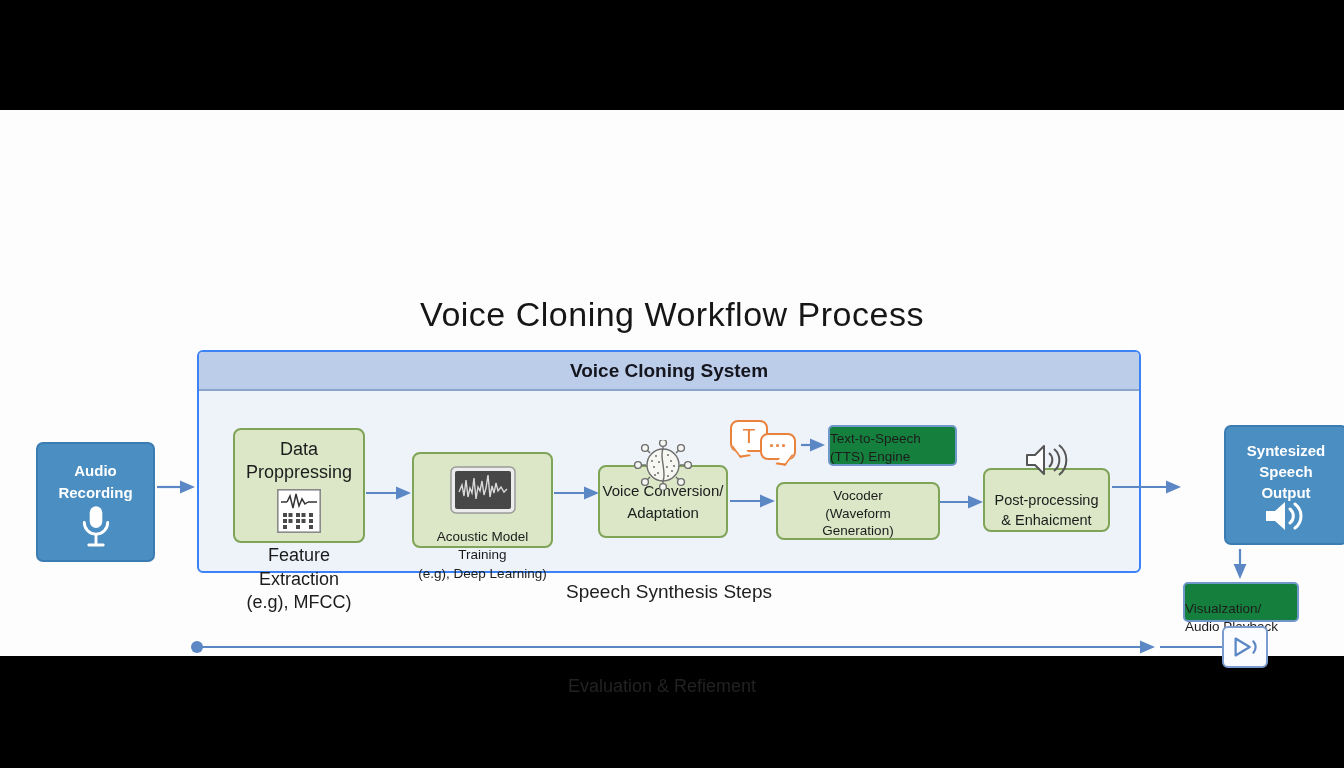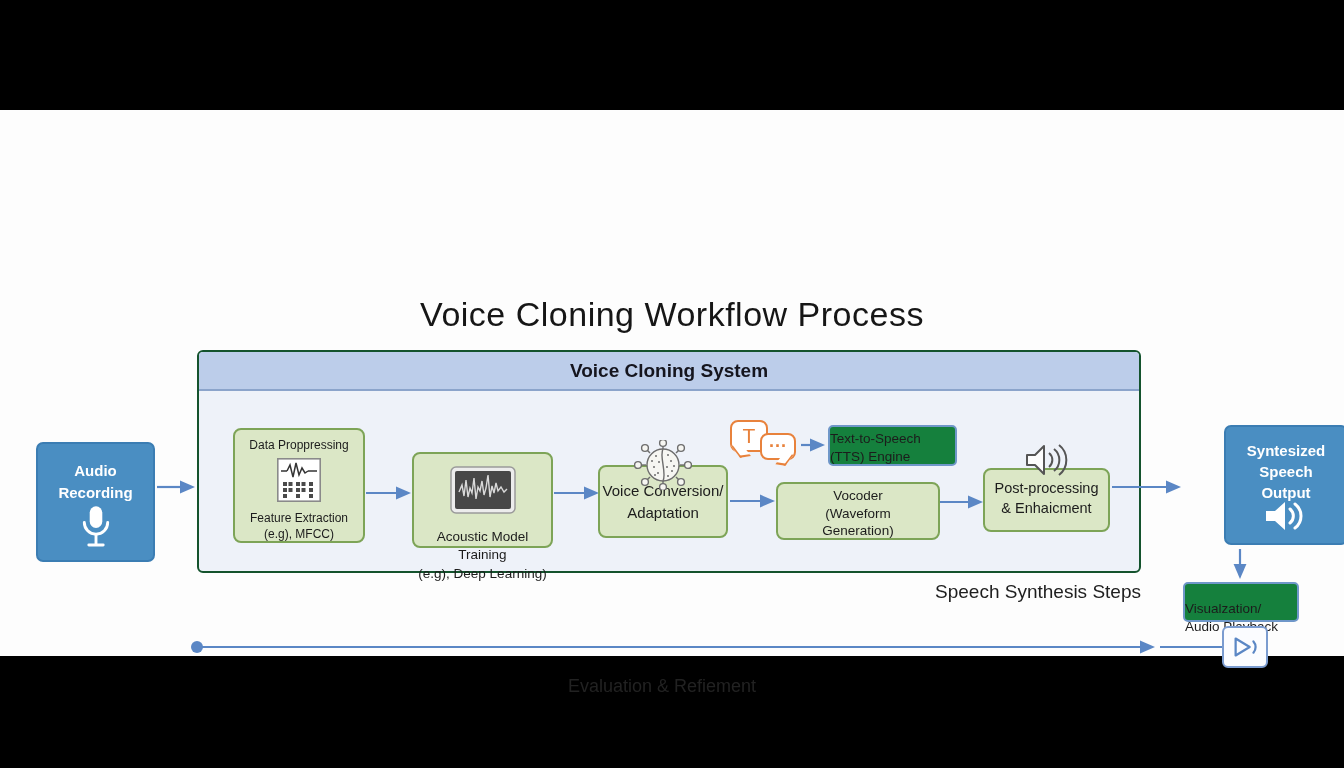--- a/index.html
+++ b/index.html
@@ -10,30 +10,30 @@
   #content{position:absolute;left:0;top:110px;width:1344px;height:546px;background:#fdfdfd;}
   .abs{position:absolute;}
   .pre{white-space:pre-line;}
   #main-title{
     left:0;top:168px;width:1344px;text-align:center;
     font-size:34px;color:#161616;letter-spacing:.5px;margin-top:17px;
   }
   
   #system-box{
     left:197px;top:240px;width:944px;height:223px;
-    background:#eef2f9;border:2px solid #14532d;border-radius:6px;box-sizing:border-box;
+    background:#eef2f9;border:2px solid #3b82f6;border-radius:6px;box-sizing:border-box;
     z-index:1;
   }
   #system-header{
     position:absolute;left:0;top:0;right:0;height:37px;
     background:#bccdea;border-bottom:2px solid #8ba4cb;border-radius:4px 4px 0 0;
     font-size:19px;font-weight:bold;color:#15151e;text-align:center;line-height:37px;
   }
   #system-caption{
-    left:197px;top:471px;width:944px;text-align:right;
+    left:197px;top:471px;width:944px;text-align:center;
     font-size:19px;color:#1e1e1e;
   }
   #evaluation-label{
     left:0;top:566px;width:1324px;text-align:center;
     font-size:18px;color:#222;
   }
   
   .blue-node{
     background:#4a8ec2;border:2px solid #3b7db3;border-radius:7px;box-sizing:border-box;
     color:#fff;font-weight:bold;text-align:center;z-index:10;
@@ -41,30 +41,30 @@
   .green-node{
     background:#dbe7c6;border:2px solid #7da457;border-radius:8px;box-sizing:border-box;
     color:#1c1c1c;text-align:center;z-index:10;
   }
   .light-node{
     background:#15803d;border:2px solid #6f97c9;border-radius:5px;box-sizing:border-box;
     color:#1c1c1c;text-align:left;z-index:10;
   }
   #audio-box{left:36px;top:315px;width:119px;height:120px;font-size:15px;padding-top:16px;line-height:1.45;margin-top:17px;}
   #audio-box svg{position:absolute;left:50%;transform:translateX(-50%);bottom:10px;}
-  #prep-box{left:233px;top:318px;width:132px;height:115px;font-size:12px;padding-top:8px;line-height:1.3;}
+  #prep-box{left:233px;top:318px;width:132px;height:115px;font-size:18px;padding-top:8px;line-height:1.3;}
   #prep-box .icon-row{margin:4px 0 5px 0;}
   #acoustic-box{left:412px;top:310px;width:141px;height:96px;font-size:13.5px;line-height:1.35;padding-top:12px;margin-top:32px;}
   #acoustic-box .icon-row{margin-bottom:9px;}
   #vc-box{left:598px;top:355px;width:130px;height:73px;font-size:15px;line-height:1.45;
     display:flex;align-items:center;justify-content:center;}
   #brain-icon{position:absolute;left:50%;top:-27px;transform:translateX(-50%);z-index:12;}
   #tts-box{left:828px;top:315px;width:129px;height:41px;font-size:13.5px;line-height:1.35;padding-top:3px;}
   #vocoder-box{left:776px;top:372px;width:164px;height:58px;font-size:13.5px;line-height:1.3;padding-top:3px;}
-  #post-box{left:983px;top:358px;width:127px;height:64px;font-size:14.5px;line-height:1.4;padding-top:8px;}
+  #post-box{left:983px;top:358px;width:127px;height:64px;font-size:14.5px;line-height:1.4;padding-top:20px;}
   #speaker-outline{position:absolute;left:50%;top:-27px;transform:translateX(-50%);z-index:12;}
   #output-box{left:1224px;top:315px;width:124px;height:120px;font-size:15px;padding-top:13px;line-height:1.4;}
   #output-box svg{position:absolute;left:50%;transform:translateX(-50%);bottom:10px;}
   #viz-box{left:1183px;top:472px;width:116px;height:40px;font-size:13.5px;line-height:1.35;padding-top:16px;}
   #play-box{left:1222px;top:516px;width:46px;height:42px;background:#fbfcff;border:2px solid #7b9cd0;
     border-radius:6px;box-sizing:border-box;z-index:10;display:flex;align-items:center;justify-content:center;}
   
   #chat-icon{left:730px;top:310px;width:74px;height:50px;z-index:12;}
   .bubble{position:absolute;background:#fff;border:2.5px solid #e8823c;border-radius:8px;
     color:#e8823c;text-align:center;box-sizing:border-box;}

